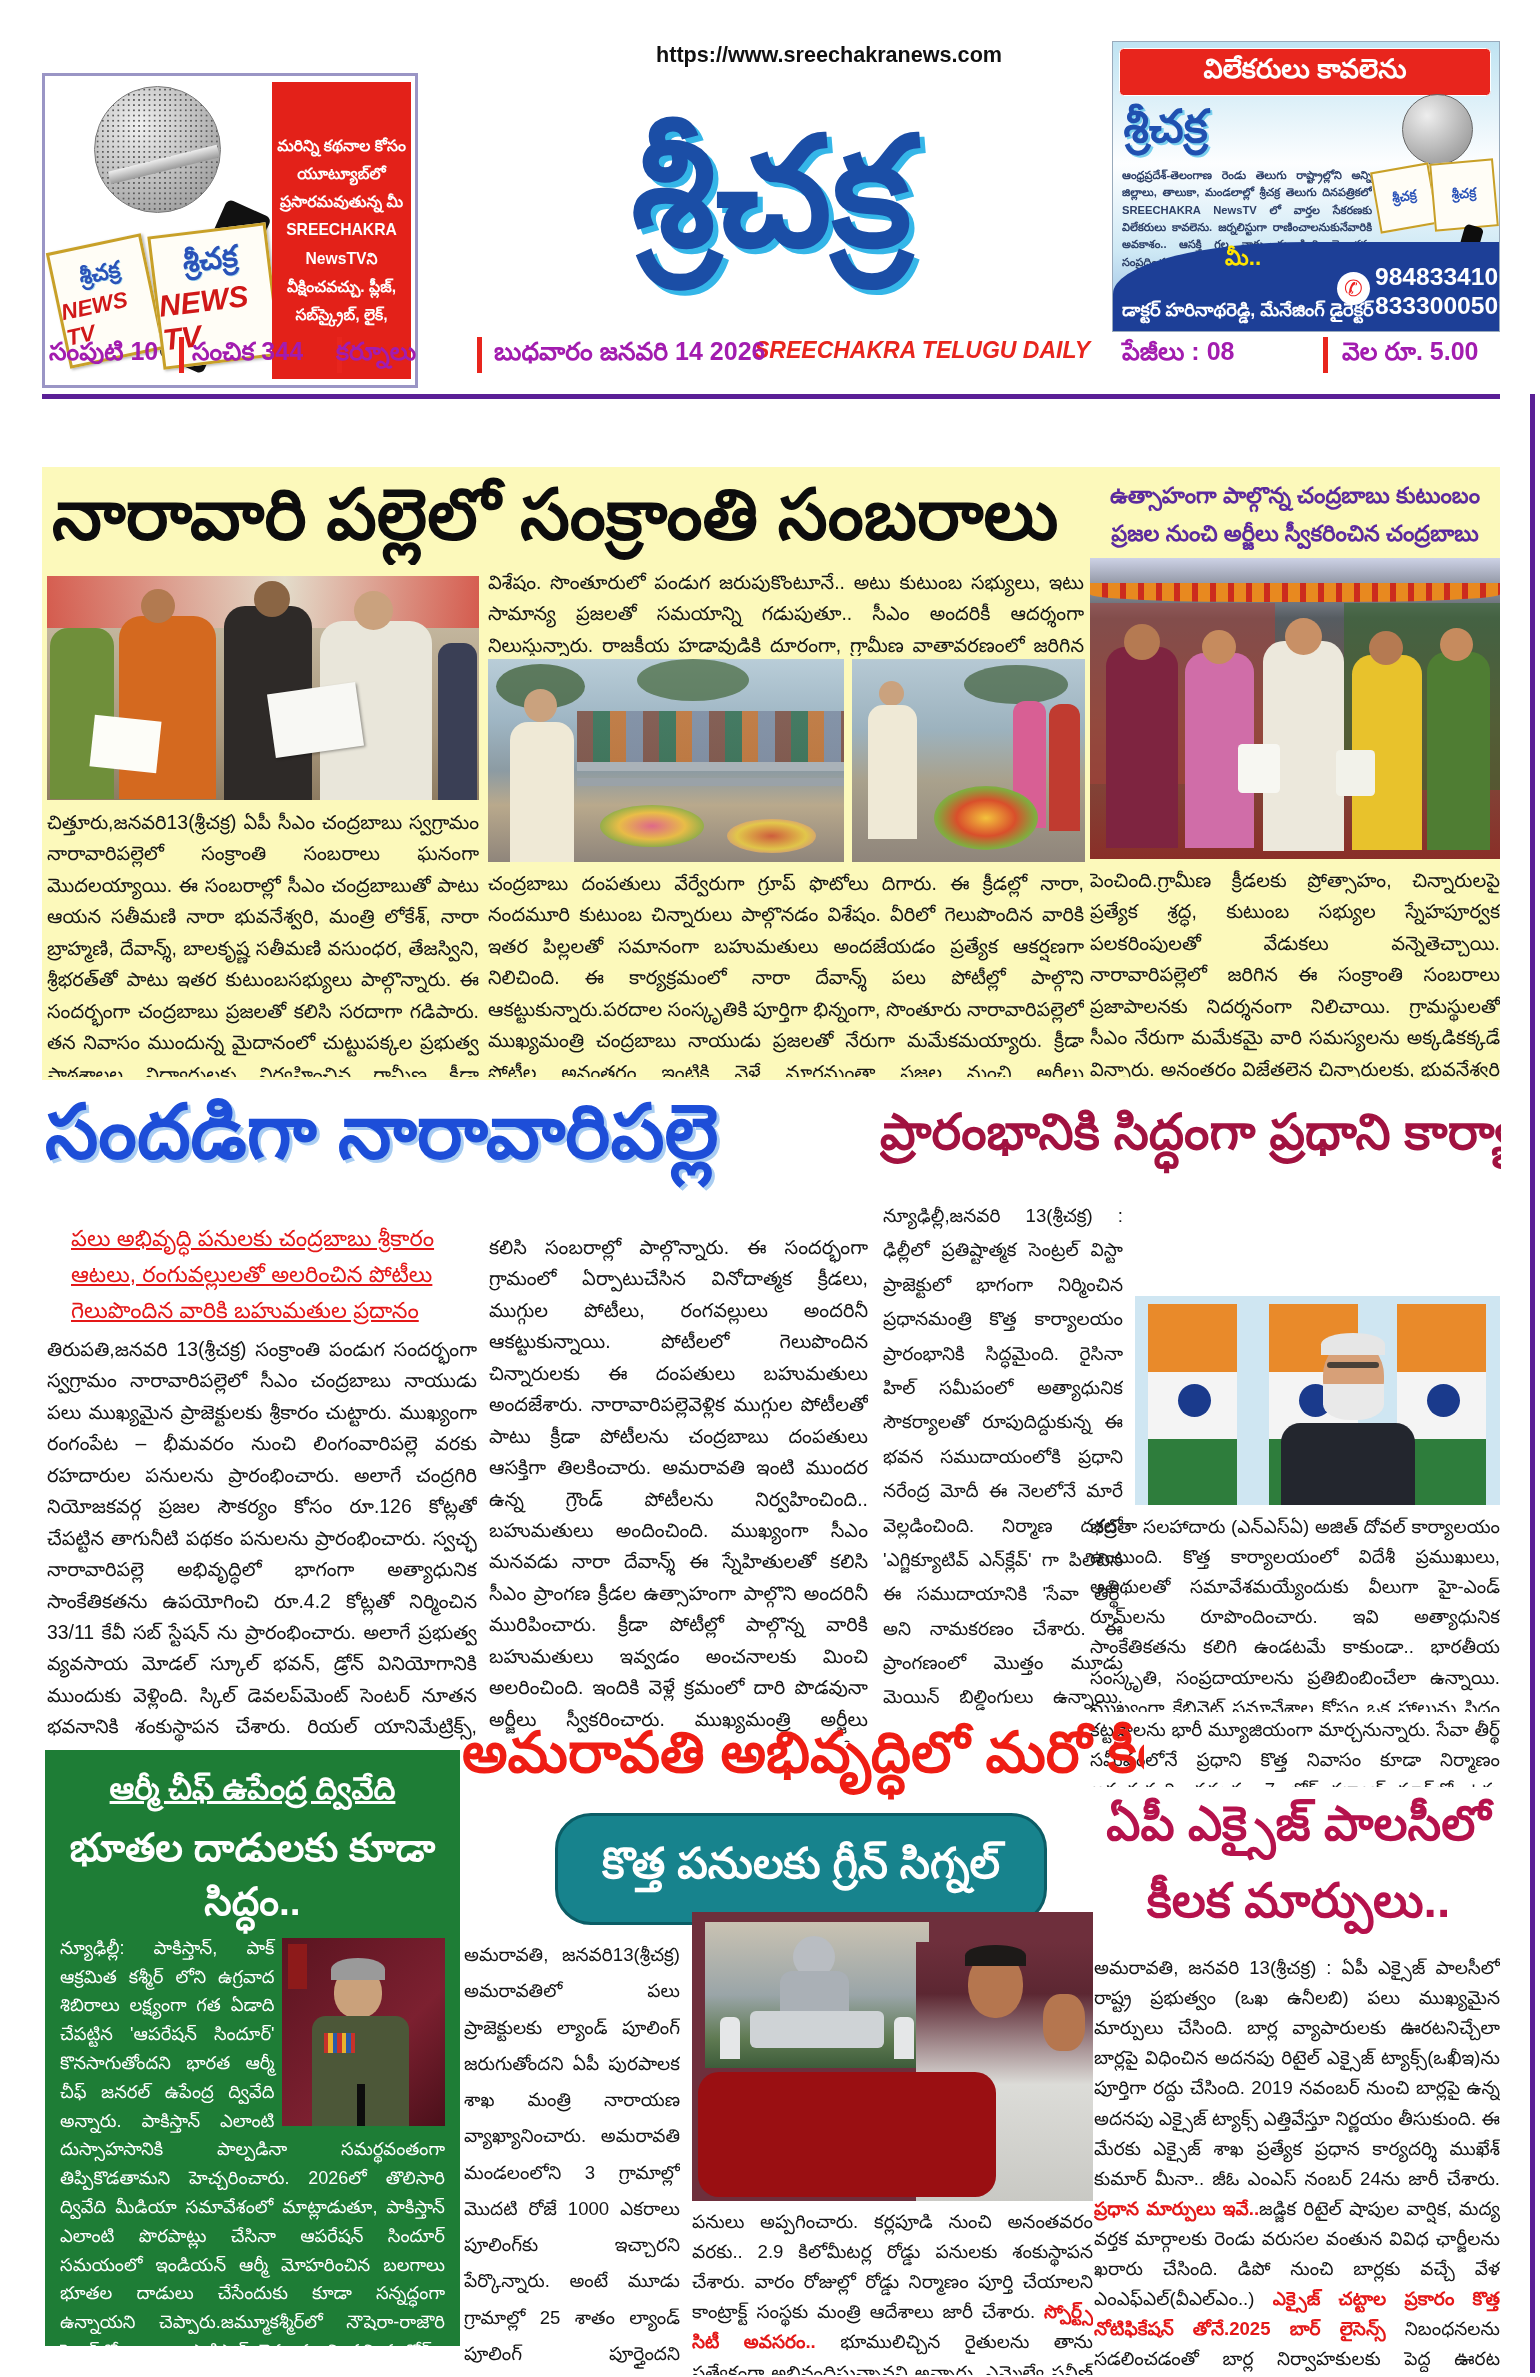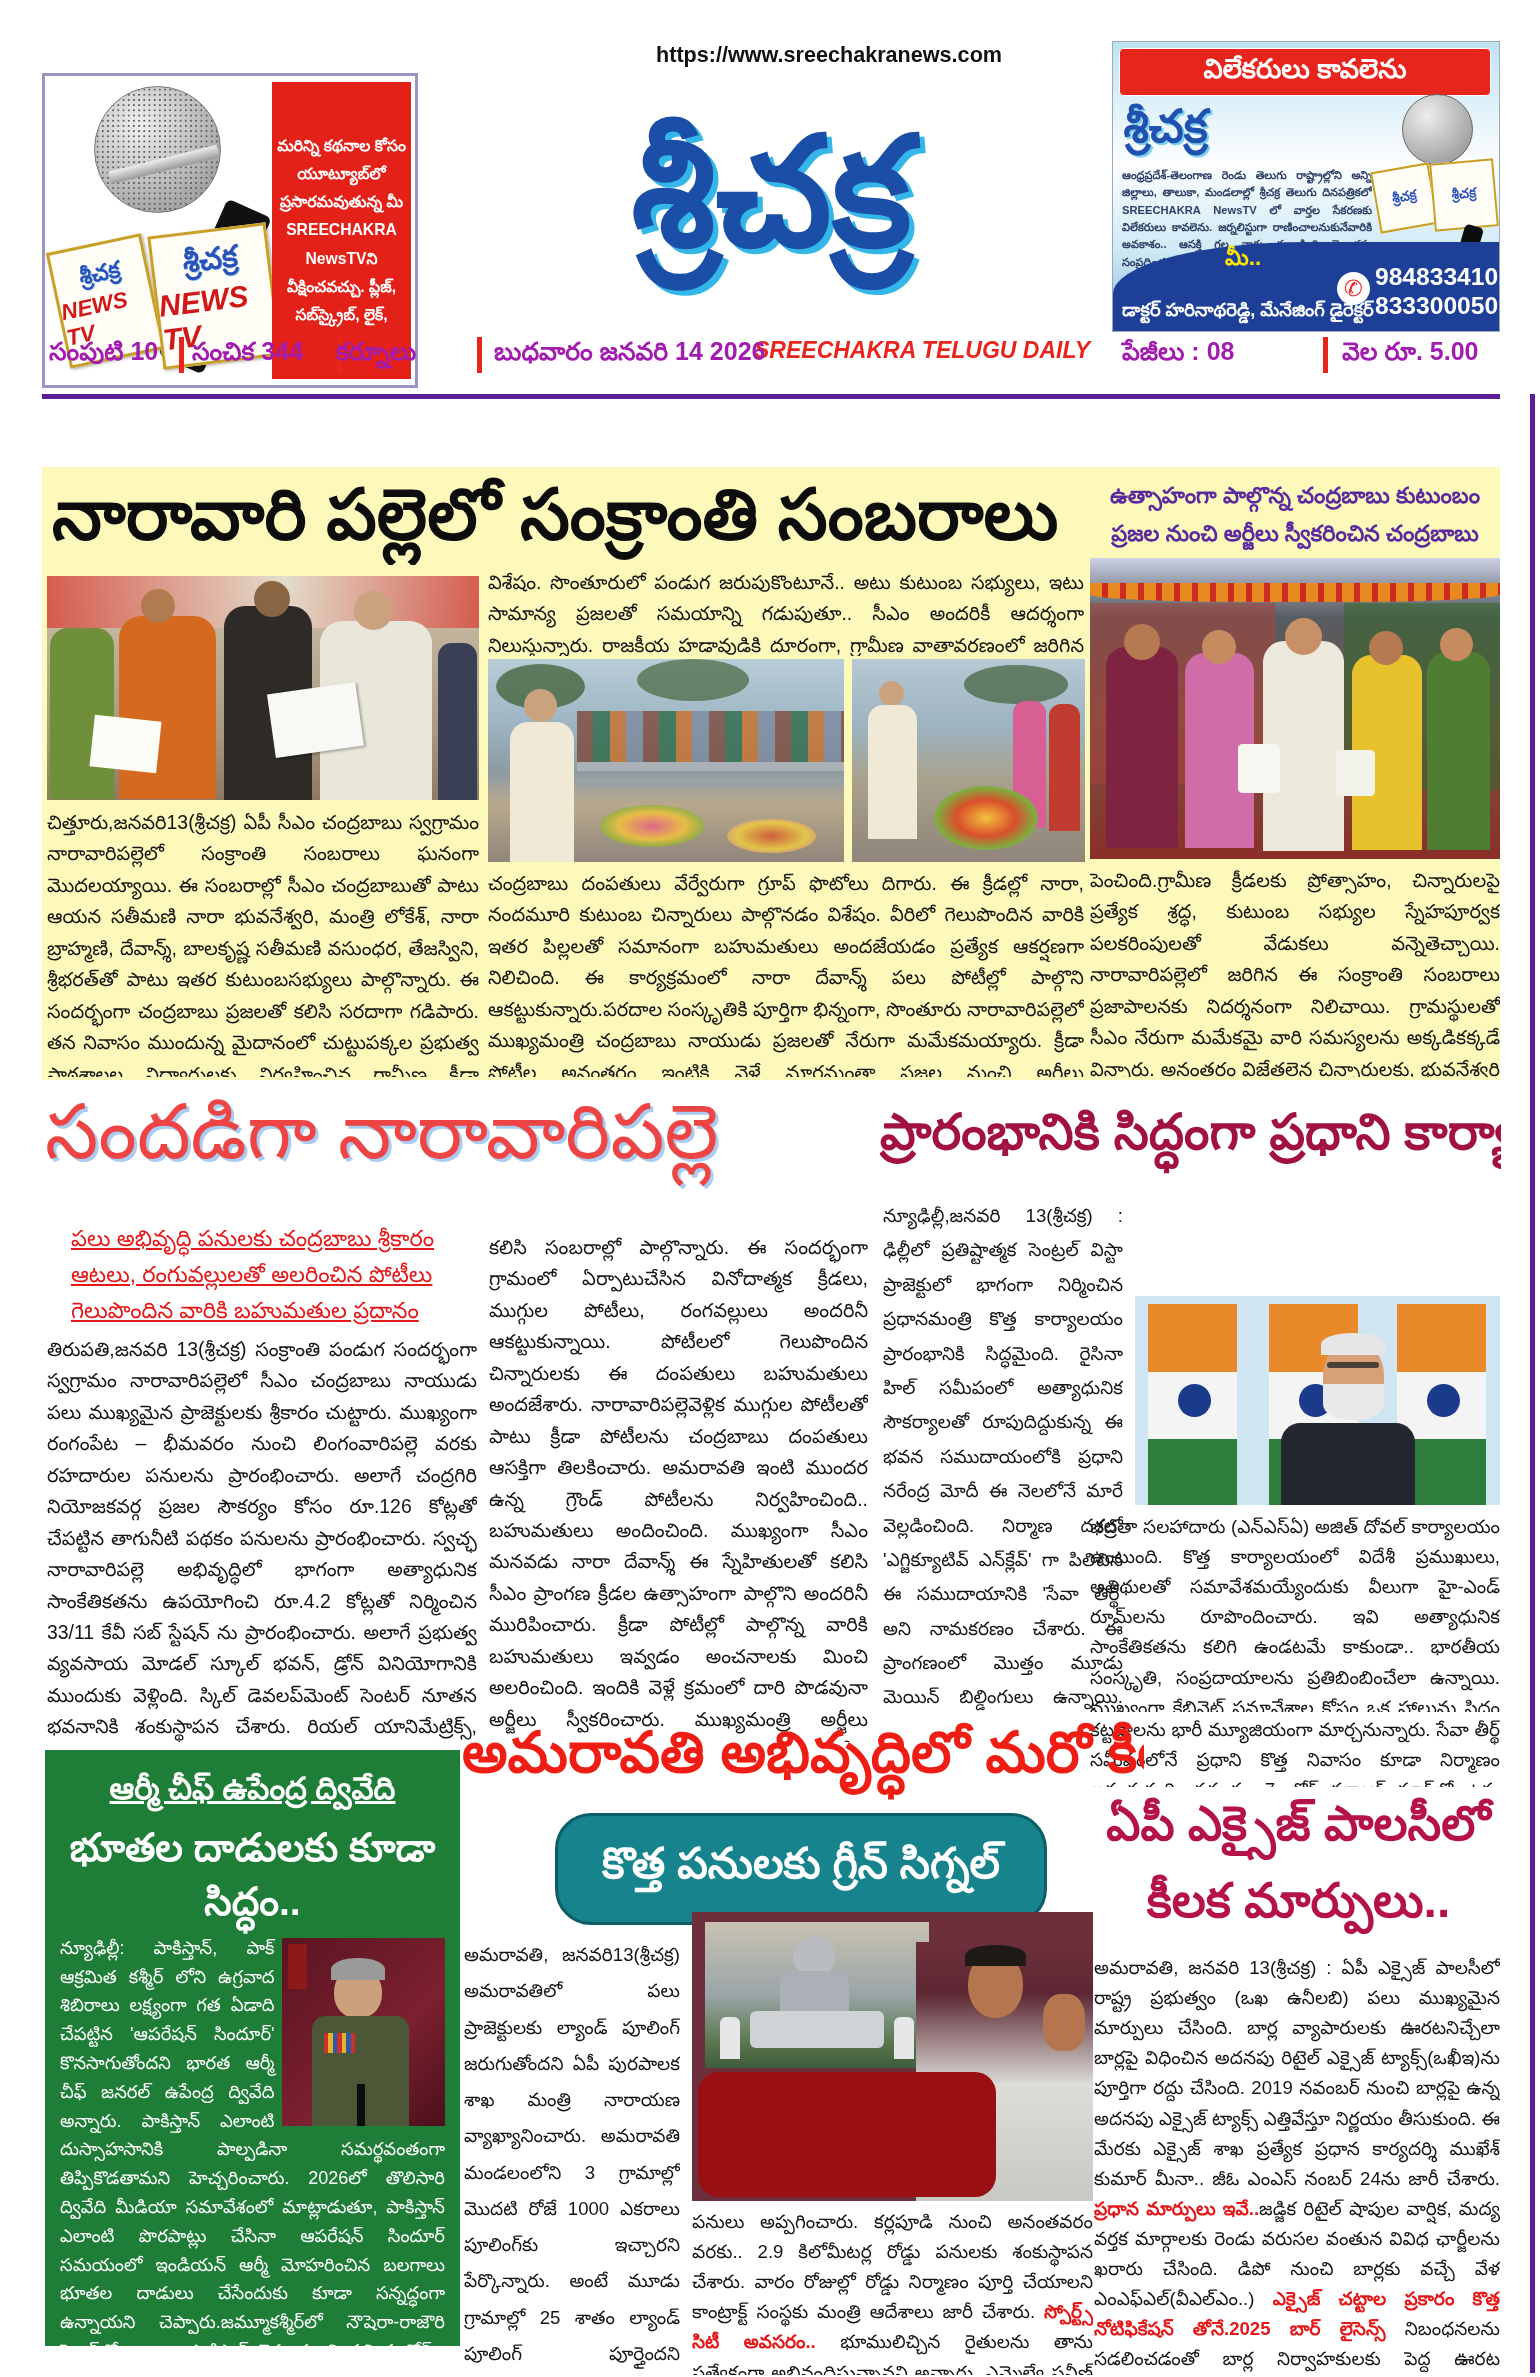--- a/index.html
+++ b/index.html
@@ -63,21 +63,21 @@
     overflow:hidden;white-space:nowrap;}
   #s1-cap{left:1090px;top:477px;width:410px;height:78px;color:#5c2a9e;font-weight:bold;font-size:22.4px;
     text-align:center;line-height:1.7;}
   #s1-cap div{}
   .photo{position:absolute;overflow:hidden;}
   #s1-c-top{left:488px;top:567px;width:596px;height:89px;font-size:19.4px;}
   #s1-left-col{left:47px;top:807px;width:432px;height:270px;font-size:19.4px;}
   #s1-c-bottom{left:488px;top:868px;width:596px;height:209px;font-size:19.4px;}
   #s1-right-col{left:1090px;top:865px;width:410px;height:212px;font-size:19.4px;}
   
-  #s2-head{left:45px;top:1088px;width:824px;height:118px;font-size:76px;font-weight:normal;color:#ef4444;
+  #s2-head{left:45px;top:1088px;width:824px;height:118px;font-size:76px;font-weight:bold;color:#1d4ed8;
     text-shadow:3px 3px 0 #a9cdf2;white-space:nowrap;overflow:hidden;}
   #s2-sub{left:71px;top:1221px;width:421px;height:106px;color:#e41818;font-weight:normal;font-size:22.4px;
     text-align:left;line-height:1.6;}
   #s2-sub div{text-decoration:underline;}
   #s2-col1{left:47px;top:1334px;width:430px;height:409px;font-size:19.4px;}
   #s2-col2{left:489px;top:1232px;width:379px;height:510px;font-size:19.4px;}
   
   #army{left:45px;top:1750px;width:415px;height:596px;background:#1e7d36;box-sizing:border-box;padding:10.4px 15px;color:#fff;}
   #army-head{font-size:39px;font-weight:bold;text-align:center;margin-top:10.4px;}
   #army-sub{font-size:31px;font-weight:bold;text-align:center;text-decoration:underline;margin:10.4px 0 12px 0;}

